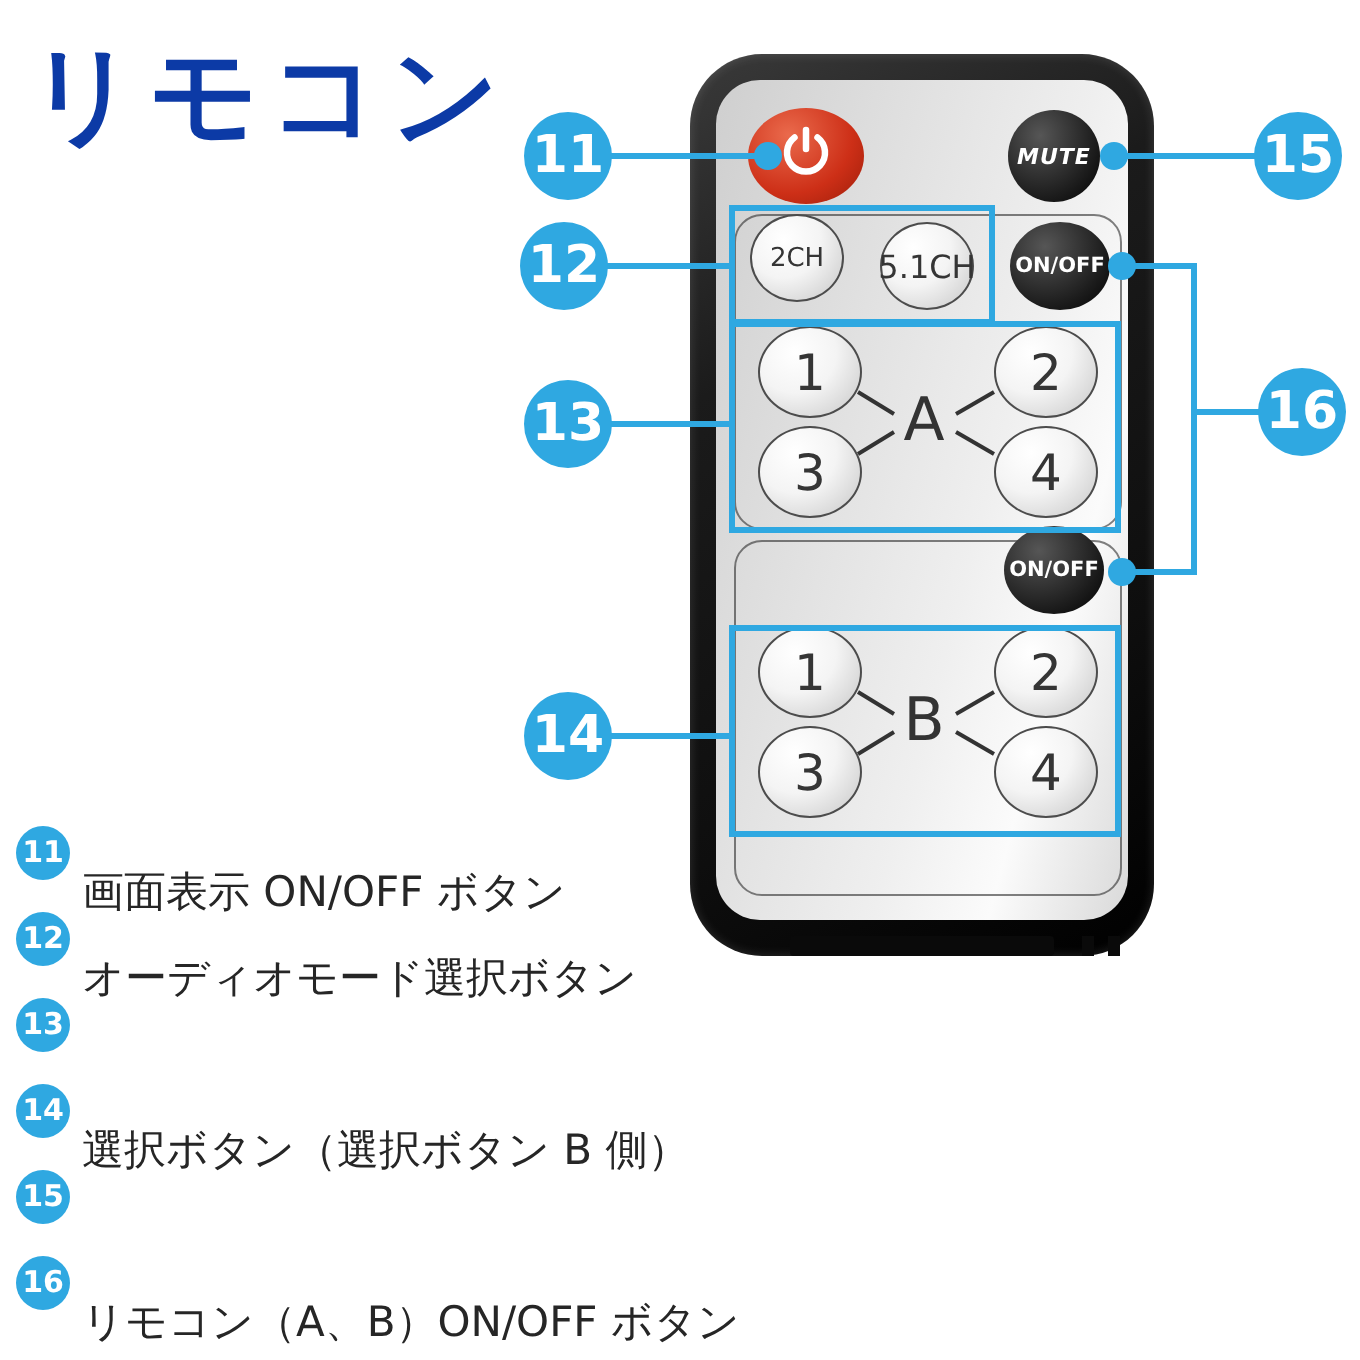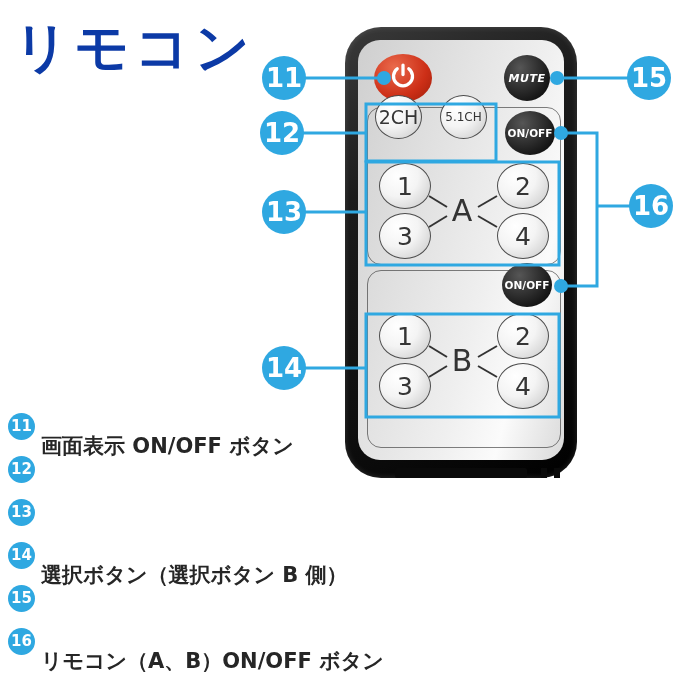--- a/index.html
+++ b/index.html
@@ -40,22 +40,22 @@
     background:radial-gradient(ellipse at 35% 28%, #565656 0%, #1d1d1d 65%, #000 100%);
     color:#ffffff; font-weight:700;
   }
   .btn-power {
     background:radial-gradient(ellipse at 35% 28%, #ea6a4c 0%, #cd2f17 60%, #9c1d09 100%);
     left:29px; top:27px; width:58px; height:48px;
   }
   .btn-power svg { width:30px; height:30px; }
 
   .btn-mute  { left:159px; top:28px; width:46px; height:46px; font-size:11px; letter-spacing:.5px;font-style:italic; }
-  .btn-2ch   { left:30px;  top:68px; width:47px; height:44px; font-size:19px; }
-  .btn-51ch  { left:95px;  top:68px; width:47px; height:44px; font-size:12px; }
+  .btn-2ch   { left:30px;  top:80px; width:47px; height:44px; font-size:13px; }
+  .btn-51ch  { left:95px;  top:84px; width:47px; height:44px; font-size:16px; }
   .btn-onoff1{ left:160px; top:84px; width:50px; height:44px; font-size:10.5px; }
   .btn-onoff2{ left:157px; top:236px; width:50px; height:44px; font-size:10.5px; }
   .btn-num   { width:52px; height:46px; font-size:25px; }
   .a1 { left:34px;  top:136px; } .a2 { left:152px; top:136px; }
   .a3 { left:34px;  top:186px; } .a4 { left:152px; top:186px; }
   .b1 { left:34px;  top:286px; } .b2 { left:152px; top:286px; }
   .b3 { left:34px;  top:336px; } .b4 { left:152px; top:336px; }
   .group-letter {
     position:absolute; color:#333; font-size:30px; width:40px; text-align:center;
   }
@@ -83,21 +83,21 @@
   .c16 { left:629px; top:184px; }
 
   
   .legend { position:absolute; left:8px; top:410px; }
   .legend-row { display:flex; align-items:center; height:32px; margin-bottom:11px; }
   .legend-badge {
     width:27px; height:27px; border-radius:50%; background:#2fa8e1; flex:0 0 27px;
     color:#fff; font-size:15px; font-weight:700;
     display:flex; align-items:center; justify-content:center; margin-right:6px;
   }
-  .legend-text { font-size:21px; font-weight:700; color:#262626; white-space:nowrap;margin-top:40px; }
+  .legend-text { font-size:21px; font-weight:400; color:#262626; white-space:nowrap;margin-top:40px; }
 </style>
 </head>
 <body>
 
 <div class="stage">
 
   <div class="page-title">リモコン</div>
 
   <div class="remote-body">
     <div class="remote-panel"></div>
@@ -181,20 +181,21 @@
   <div class="callout c15">15</div>
   <div class="callout c16">16</div>
 
   <div class="legend">
     <div class="legend-row">
       <span class="legend-badge">11</span>
       <span class="legend-text">画面表示 ON/OFF ボタン</span>
     </div>
     <div class="legend-row">
       <span class="legend-badge">12</span>
+      <span class="legend-text">オーディオモード選択ボタン</span>
     </div>
     <div class="legend-row">
       <span class="legend-badge">13</span>
     </div>
     <div class="legend-row">
       <span class="legend-badge">14</span>
       <span class="legend-text">選択ボタン（選択ボタン B 側）</span>
     </div>
     <div class="legend-row">
       <span class="legend-badge">15</span>

